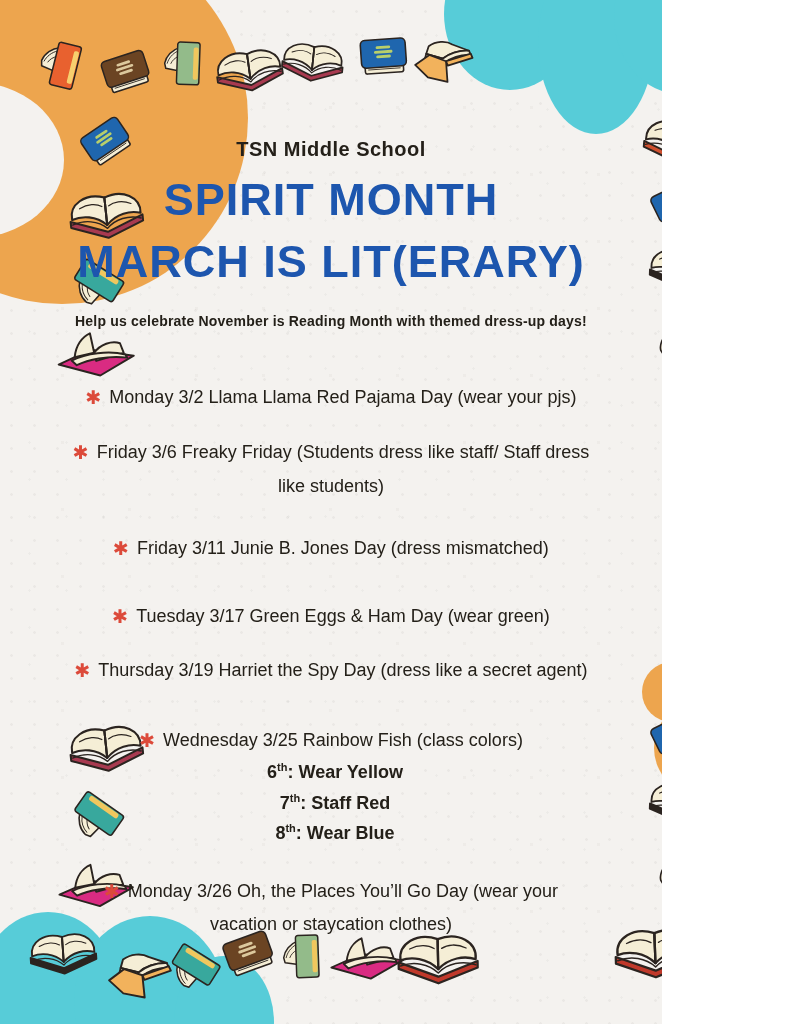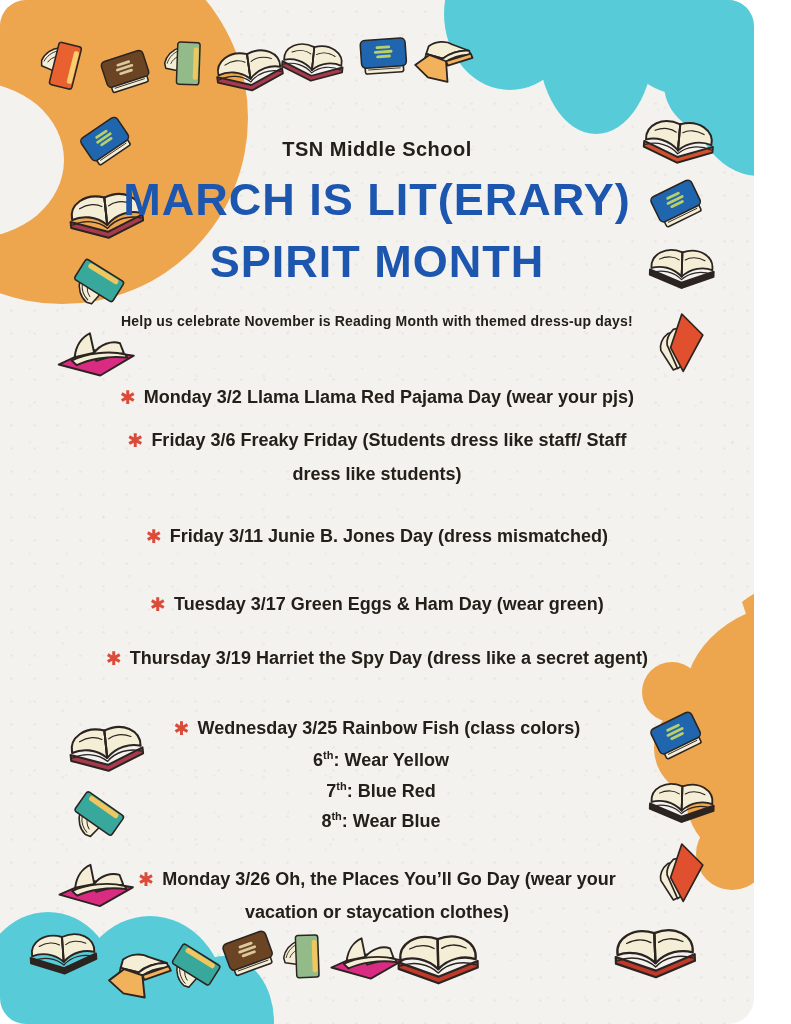--- a/index.html
+++ b/index.html
@@ -2,41 +2,40 @@
 <html><head>
 <meta charset="utf-8">
 <style>
   html,body{margin:0;padding:0;}
   body{
     width:791px;height:1024px;
     font-family:"Liberation Sans","DejaVu Sans",sans-serif;
     -webkit-font-smoothing:antialiased;
   }
   .poster{
-    position:relative;width:754px;height:1024px;overflow:hidden;
+    position:relative;width:662px;height:1024px;overflow:hidden;
     background-color:var(--bg,#f4f2ef);
     background-image:
       radial-gradient(rgba(60,55,50,0.055) 1px, transparent 1.6px),
       radial-gradient(rgba(60,55,50,0.04) 1px, transparent 1.4px),
       radial-gradient(rgba(120,110,100,0.05) 1.4px, transparent 2px);
     background-size:23px 23px, 37px 37px, 67px 67px;
     background-position:0 0, 11px 17px, 29px 7px;
-    border-radius:26px;
   }
   .blobs{position:absolute;left:0;top:0;z-index:0;}
   #decorations{position:absolute;left:0;top:0;width:100%;height:100%;z-index:1;pointer-events:none;}
   .book{position:absolute;}
   .content{position:absolute;left:0;top:0;width:100%;z-index:2;text-align:center;color:#242019;}
   .school{margin-top:138px;font-size:20px;letter-spacing:.5px;font-weight:bold;color:#242019;}
   .title{margin-top:8px;font-size:45px;line-height:1.38;font-weight:bold;letter-spacing:1px;color:#1d56ae;}
   .subtitle{margin-top:20px;font-size:14px;letter-spacing:.2px;font-weight:bold;color:#242019;}
   .events{margin:50px auto 0;width:580px;}
-  .event{font-size:18px;line-height:1.85;margin:0 auto;text-align:center;font-weight:bold;}
+  .event{font-size:18px;line-height:1.85;margin:0 auto;text-align:center;font-weight:normal;}
   .bullet{font-size:19px;margin-right:8px;position:relative;top:1px;color:#dc4a3a;}
-  .e2{max-width:520px;margin-top:8px;}
+  .e2{max-width:520px;margin-top:20px;}
   .e3{margin-top:27px;}
   .e4{margin-top:33px;}
   .e5{margin-top:18px;}
   .e6{margin-top:35px;}
   .e7{max-width:478px;margin-top:25px;}
   .grade{font-size:18px;line-height:1.68;font-weight:bold;padding-left:8px;}
   .grade sup{font-size:11px;line-height:0;}
 </style>
 </head>
 <body>
@@ -331,22 +330,22 @@
     <path d="M50 32 L50 64" fill="none"></path>
     <path d="M10 60 C24 55 40 58 50 68 C60 58 76 55 90 60" fill="none" stroke-width="1.6"></path>
     <path d="M20 42 C30 37 40 38 46 42 M54 42 C60 38 70 37 80 42" fill="none" stroke-width="1.4"></path>
           </g>
         </svg></div>
     </div>
 
   <div class="content">
     <div class="school">TSN Middle School</div>
     <div class="title" style="color: rgb(29, 86, 174);">
+      <div>SPIRIT MONTH</div>
       <div>MARCH IS LIT(ERARY)</div>
-      <div>SPIRIT MONTH</div>
     </div>
     <div class="subtitle">Help us celebrate November is Reading Month with themed dress-up days!</div>
 
     <div class="events">
       <div class="event e1">
         <span class="bullet" style="color: rgb(220, 74, 58);">✱</span><span>Monday 3/2 Llama Llama Red Pajama Day (wear your pjs)</span>
       </div>
       <div class="event e2">
         <span class="bullet" style="color: rgb(220, 74, 58);">✱</span><span>Friday 3/6 Freaky Friday (Students dress like staff/ Staff dress like students)</span>
       </div>
@@ -360,21 +359,21 @@
         <span class="bullet" style="color: rgb(220, 74, 58);">✱</span><span>Thursday 3/19 Harriet the Spy Day (dress like a secret agent)</span>
       </div>
       <div class="event e6">
         <span class="bullet" style="color: rgb(220, 74, 58);">✱</span><span>Wednesday 3/25 Rainbow Fish (class colors)</span>
       </div>
 
       <div class="grade">
         <span>6</span><sup>th</sup><span>: Wear Yellow</span>
       </div>
       <div class="grade">
-        <span>7</span><sup>th</sup><span>: Blue Red</span>
+        <span>7</span><sup>th</sup><span>: Staff Red</span>
       </div>
       <div class="grade">
         <span>8</span><sup>th</sup><span>: Wear Blue</span>
       </div>
 
       <div class="event e7">
         <span class="bullet" style="color: rgb(220, 74, 58);">✱</span><span>Monday 3/26 Oh, the Places You’ll Go Day (wear your vacation or staycation clothes)</span>
       </div>
     </div>
   </div>

